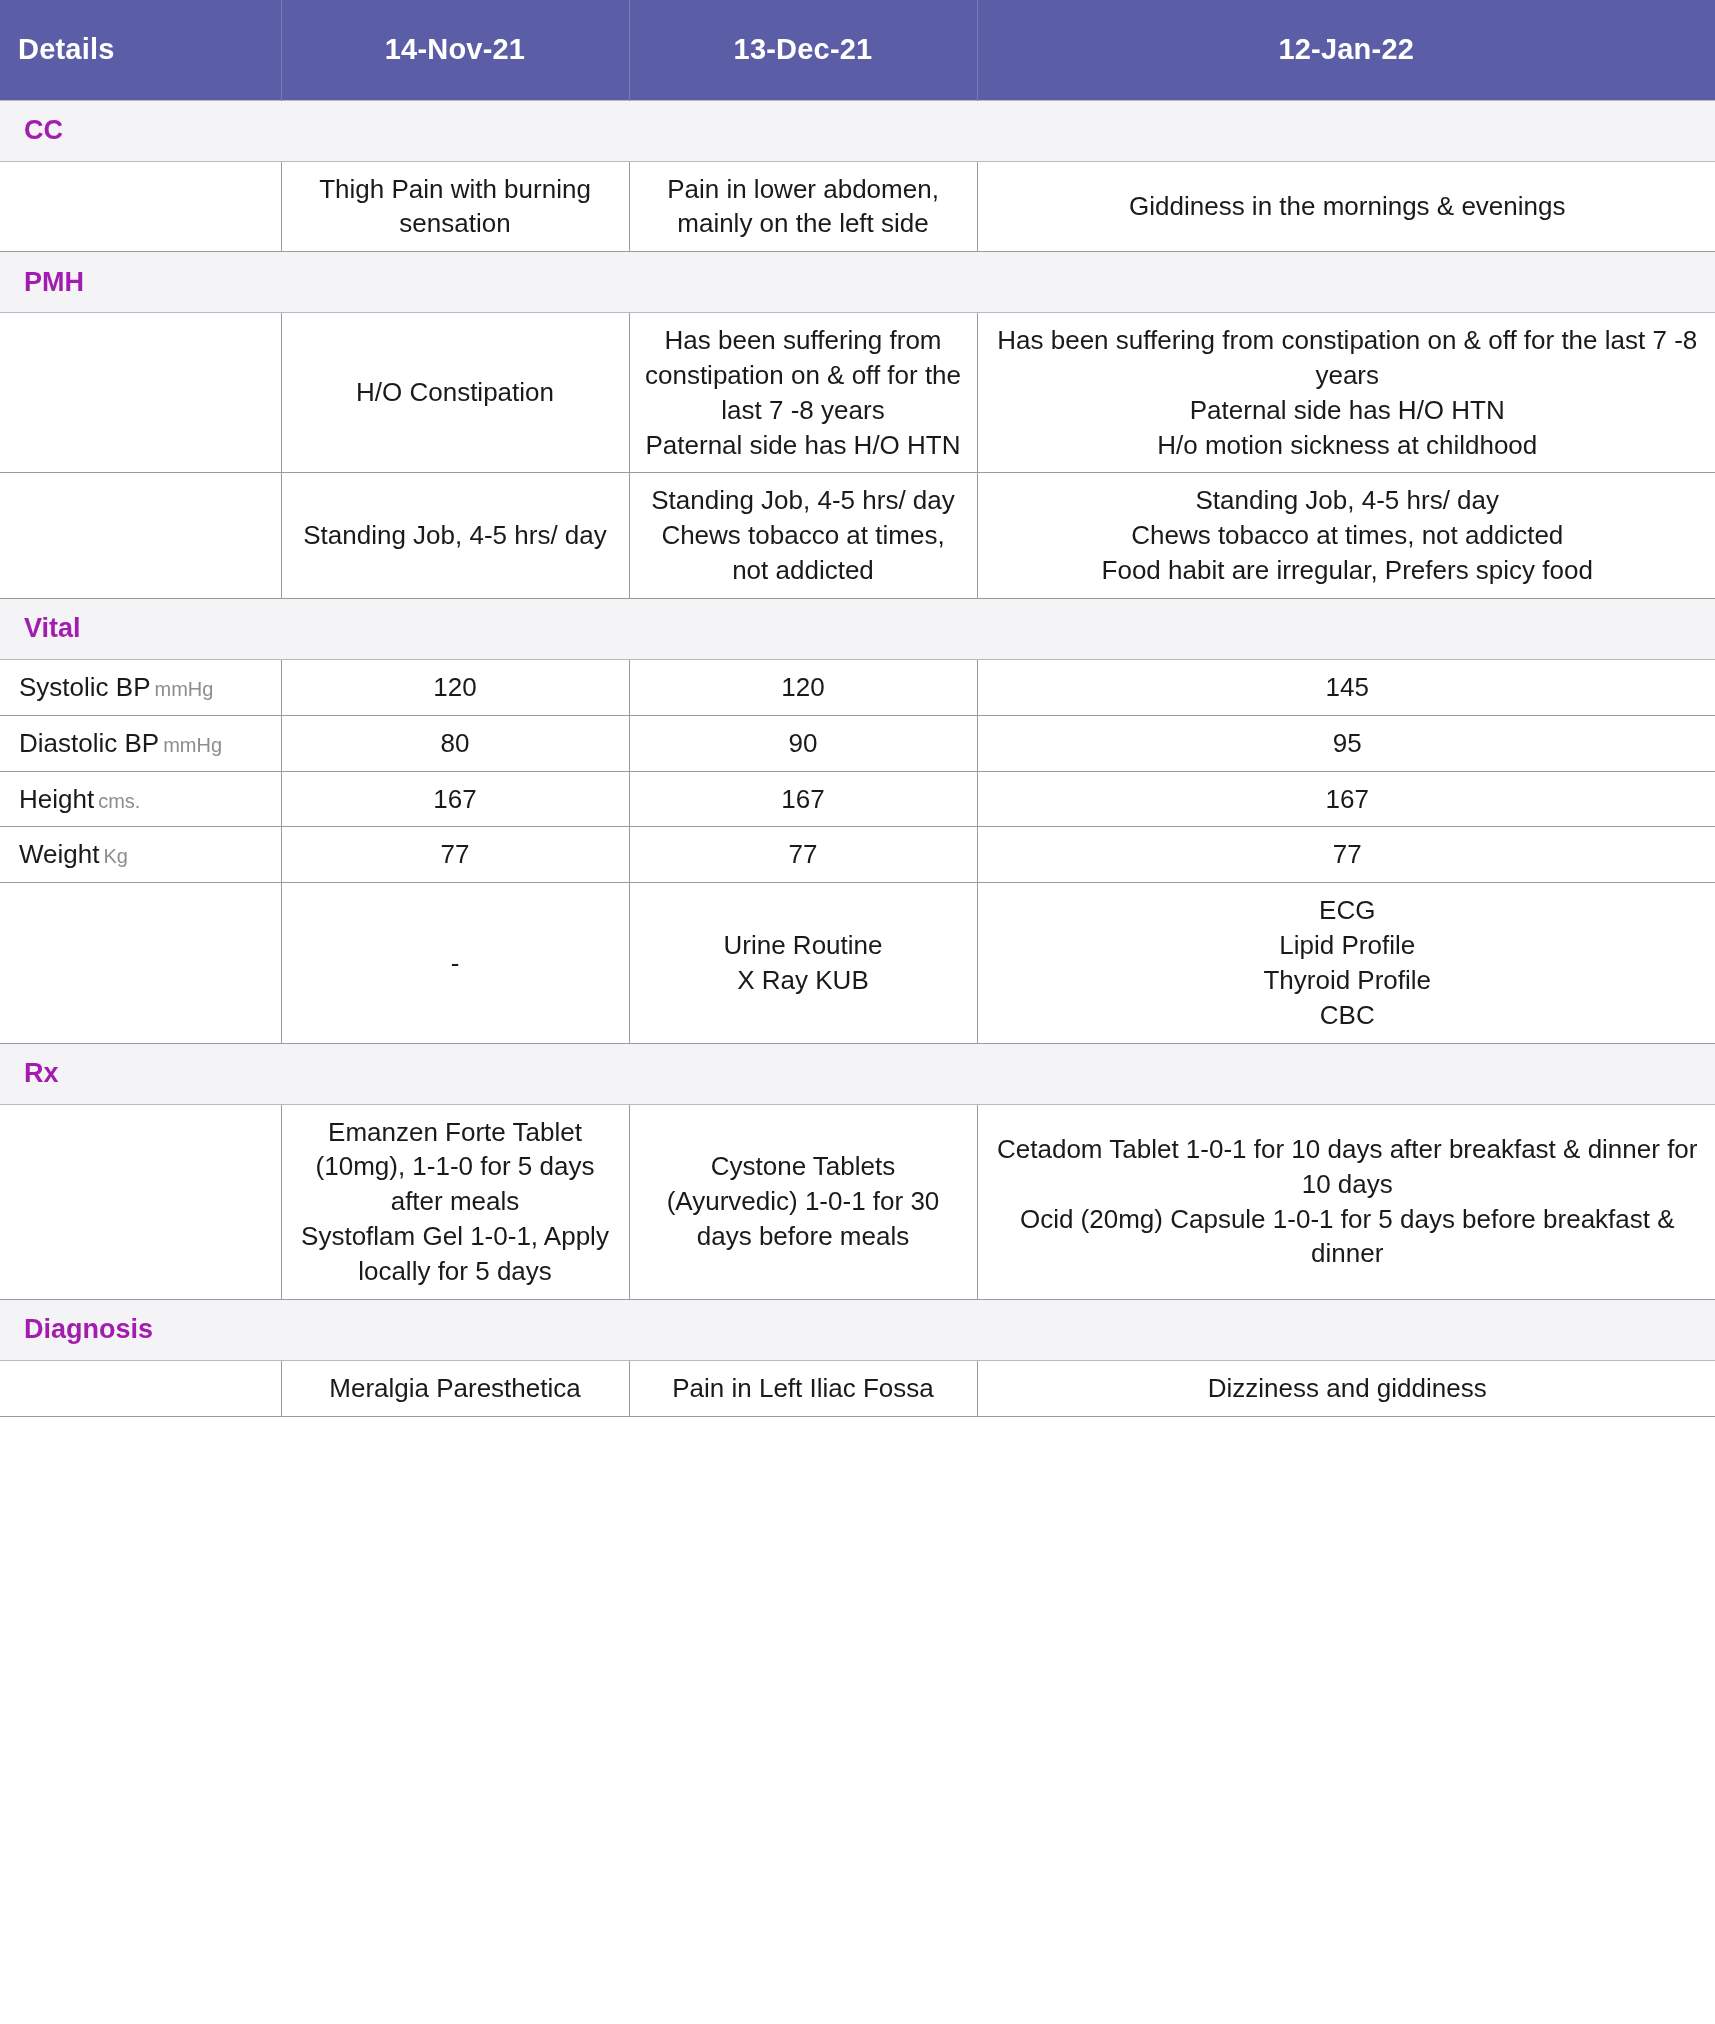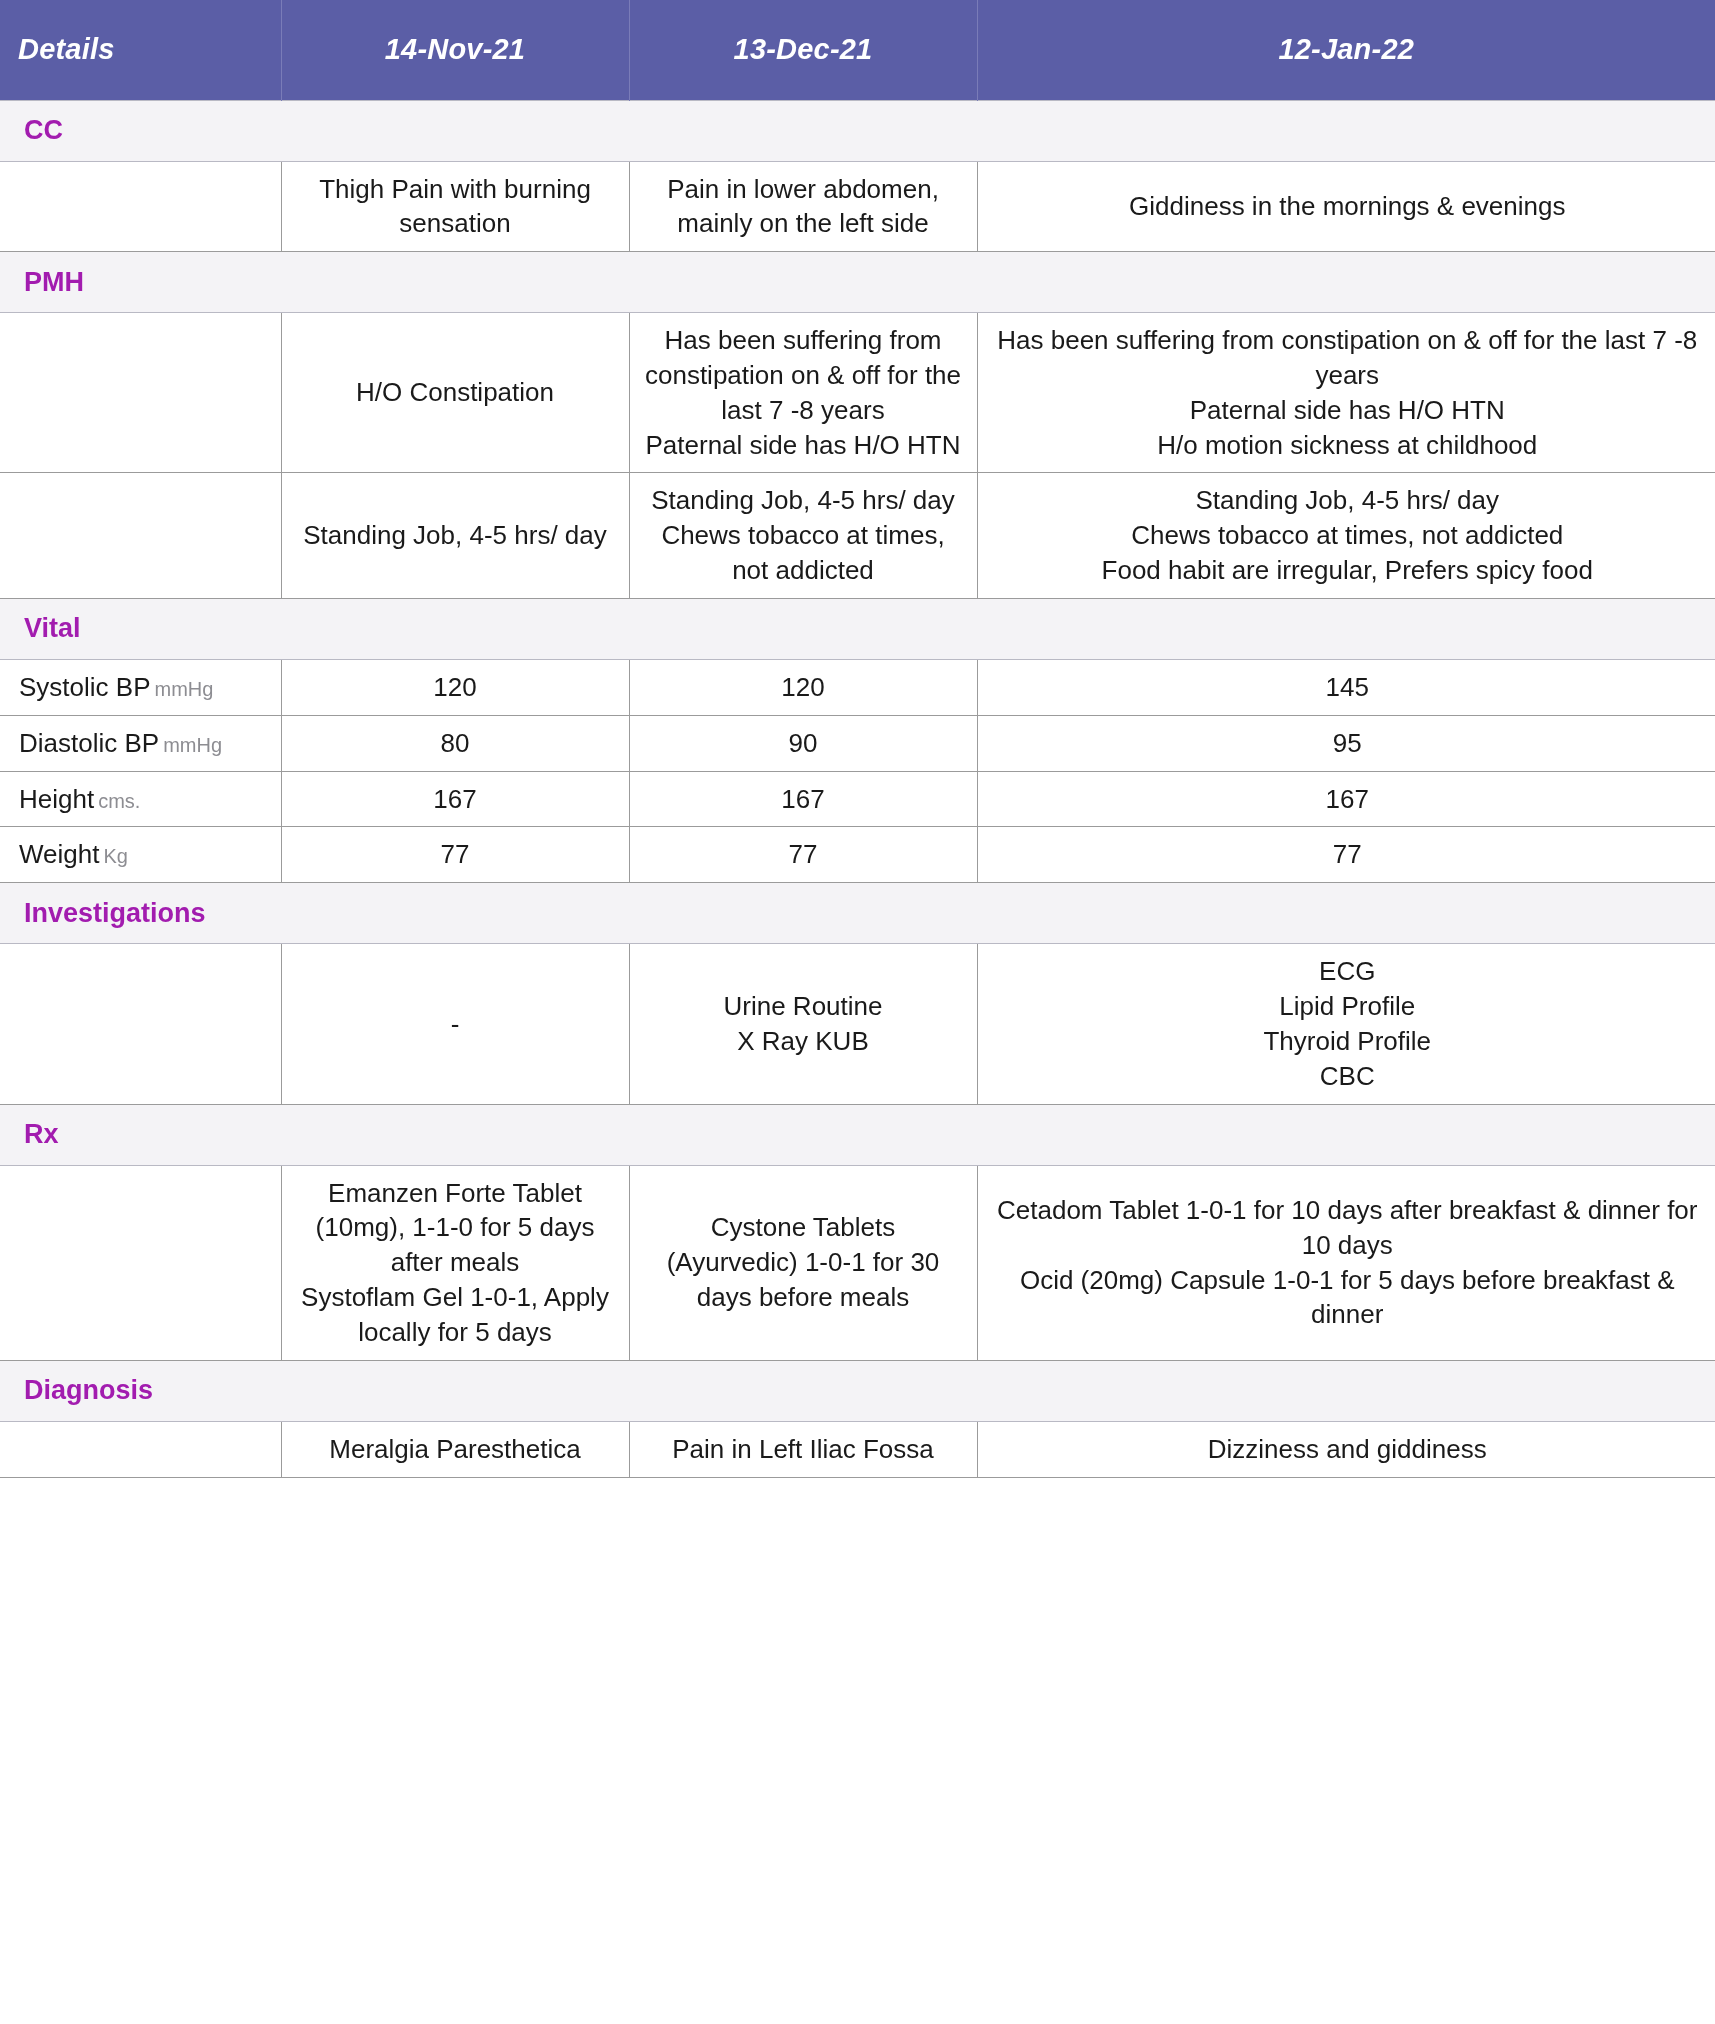--- a/index.html
+++ b/index.html
@@ -31,21 +31,20 @@
   thead th {
     background: #5b5ea6;
     color: #ffffff;
     font-size: 29px;
     font-weight: bold;
     height: 100px;
     padding: 0 18px;
     border: none;
     vertical-align: middle;
     letter-spacing: 0.2px;
-    font-style: italic;
   }
   thead th.h-label { text-align: left; }
   thead th.h-date  {
     text-align: center;
     border-left: 1px solid #7a7cb8;
     margin-left: 22px;
   }
 
   
   tr.section-row td {
@@ -211,25 +210,20 @@
         <td class="cell-value">
           <span class="ml">77</span>
         </td>
         <td class="cell-value">
           <span class="ml">77</span>
         </td>
         <td class="cell-value cell-v3">
           <span class="ml">77</span>
         </td>
       </tr>
-      <tr class="section-row">
-        <td colspan="4">
-          <span class="section-title">Investigations</span>
-        </td>
-      </tr>
       <tr class="data-row">
         <td class="cell-label blank"></td>
         <td class="cell-value">
           <span class="ml">-</span>
         </td>
         <td class="cell-value">
           <span class="ml">Urine Routine</span>
           <span class="ml">X Ray KUB</span>
         </td>
         <td class="cell-value cell-v3">

